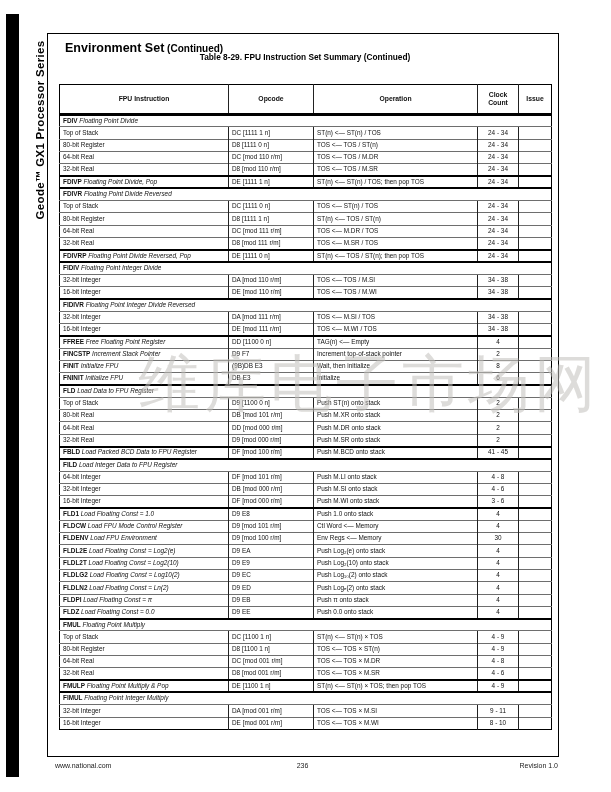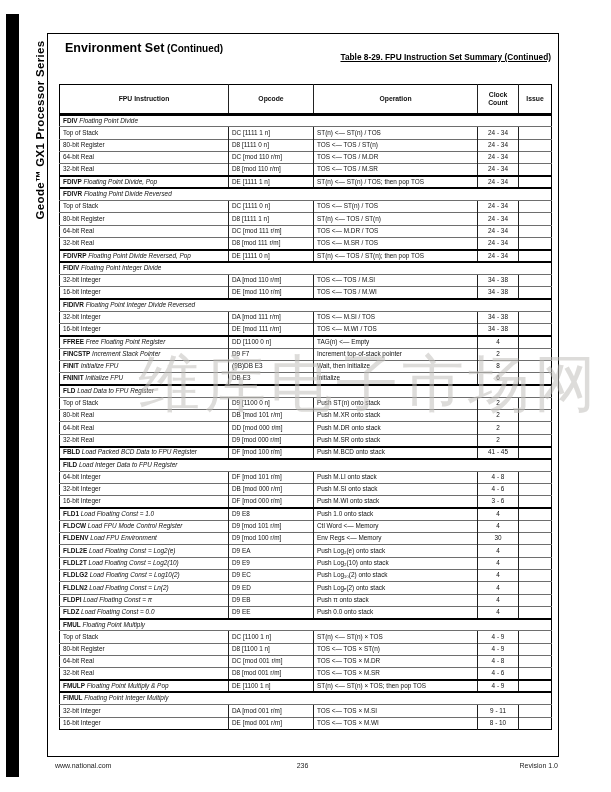--- a/index.html
+++ b/index.html
@@ -8,21 +8,21 @@
     font-family:"Liberation Sans","DejaVu Sans",sans-serif;color:#111;
   }
   .edge-bar{position:absolute;left:6px;top:14px;width:13px;height:763px;background:#000;}
   .product-vert{
     position:absolute;left:40px;top:130px;transform:translate(-50%,-50%) rotate(-90deg);
     white-space:nowrap;font-weight:bold;font-size:11.5px;letter-spacing:.3px;color:#000;
   }
   .content-border{position:absolute;left:47px;top:33px;width:510px;height:722px;border:1.3px solid #000;}
   .section-title{position:absolute;left:65px;top:41px;font-weight:bold;font-size:12.5px;color:#000;}
   .section-title .cont{font-size:10px;font-weight:bold;}
-  .table-caption{position:absolute;left:59px;top:52px;width:492px;text-align:right;font-weight:bold;font-size:8.3px;color:#000;text-decoration:underline;}
+  .table-caption{position:absolute;left:59px;top:52px;width:492px;text-align:center;font-weight:bold;font-size:8.3px;color:#000;}
   table.fpu{
     position:absolute;left:59px;top:84px;width:492px;table-layout:fixed;
     border-collapse:collapse;border:1.6px solid #000;
   }
   table.fpu th{
     font-size:6.8px;font-weight:bold;text-align:center;vertical-align:middle;
     height:28px;padding:0 2px;border-bottom:3px solid #000;background:#fff;line-height:1.25;
   }
   table.fpu th + th{border-left:1px solid #222;}
   table.fpu td{

